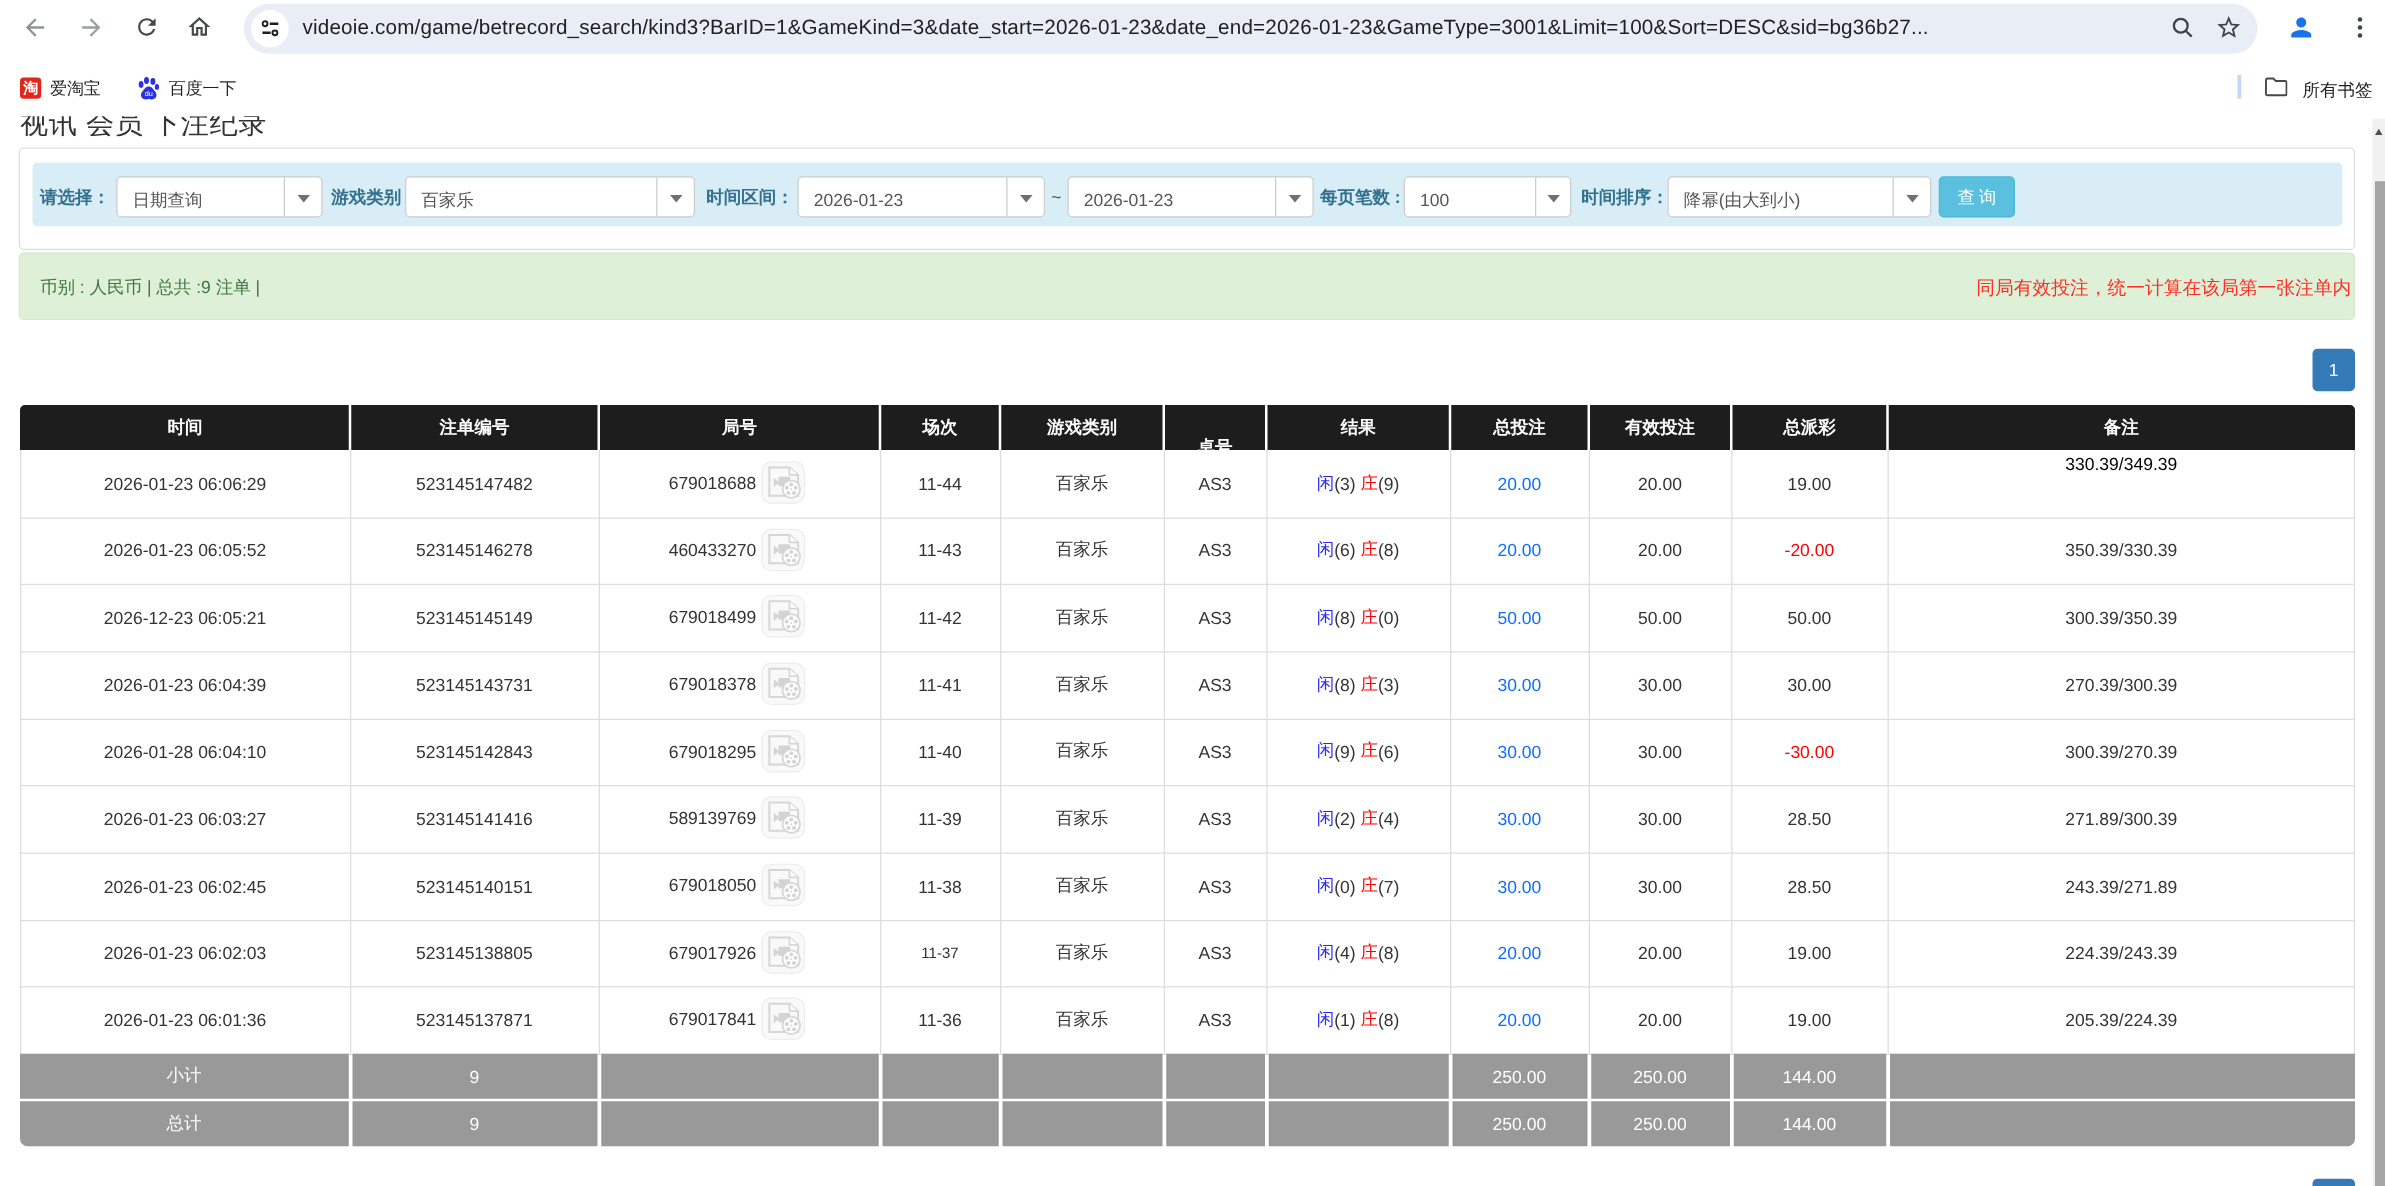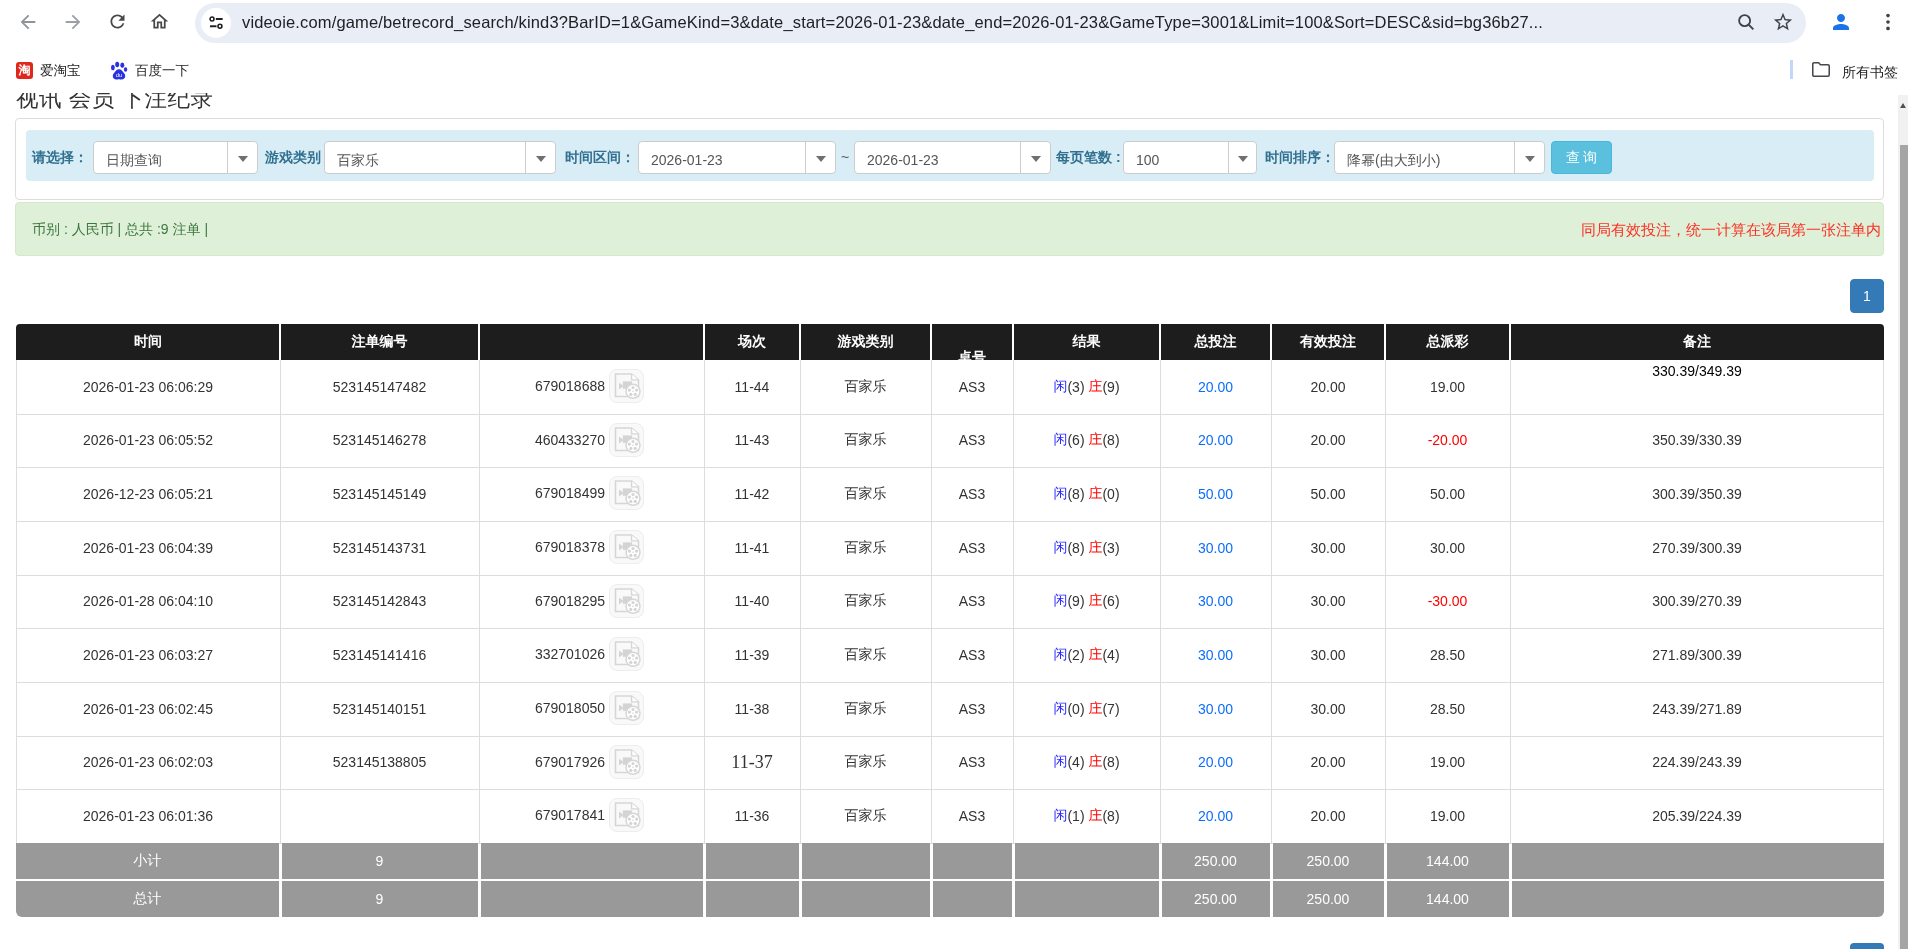--- a/index.html
+++ b/index.html
@@ -51,20 +51,21 @@
       <div class="abs" style="left:190.0px;top:14px;width:0;height:0;border-left:5px solid transparent;border-right:5px solid transparent;border-top:6px solid #707070"></div>
     </div>
 <div class="abs ctr" style="left:1551px;top:53px;width:61px;height:33px;background:#5bc0de;border:1px solid #46b8da;border-radius:4px;color:#fff;font-size:14px;letter-spacing:3px;text-indent:3px">查询</div>
 <div class="abs" style="left:15px;top:114px;width:1869px;height:54px;background:#dff0d8;border:1px solid #d6e9c6;border-radius:4px"></div>
 <div class="abs" style="left:32px;top:133px;font-size:14px;color:#3c763d">币别 : 人民币 | 总共 :9 注单 |</div>
 <div class="abs" style="right:27px;top:133px;font-size:15px;color:#fd2f24">同局有效投注，统一计算在该局第一张注单内</div>
 <div class="abs ctr" style="left:1850px;top:191px;width:34px;height:34px;background:#337ab7;border:1px solid #337ab7;border-radius:4px;color:#fff;font-size:14px">1</div>
 <div class="abs" style="left:16px;top:236.0px;width:1868px;height:36.0px;background:#1d1d1d;border-radius:4px 4px 0 0"></div>
 <div class="abs ctr" style="left:16px;top:236.0px;width:264px;height:36.0px;color:#fff;font-size:14px;font-weight:bold">时间</div>
 <div class="abs ctr" style="left:280px;top:236.0px;width:199px;height:36.0px;color:#fff;font-size:14px;font-weight:bold">注单编号</div>
+<div class="abs ctr" style="left:479px;top:236.0px;width:225px;height:36.0px;color:#fff;font-size:14px;font-weight:bold">局号</div>
 <div class="abs ctr" style="left:704px;top:236.0px;width:96px;height:36.0px;color:#fff;font-size:14px;font-weight:bold">场次</div>
 <div class="abs ctr" style="left:800px;top:236.0px;width:131px;height:36.0px;color:#fff;font-size:14px;font-weight:bold">游戏类别</div>
 <div class="abs ctr" style="left:931px;top:252px;width:82px;height:36.0px;color:#fff;font-size:14px;font-weight:bold">桌号</div>
 <div class="abs ctr" style="left:1013px;top:236.0px;width:147px;height:36.0px;color:#fff;font-size:14px;font-weight:bold">结果</div>
 <div class="abs ctr" style="left:1160px;top:236.0px;width:111px;height:36.0px;color:#fff;font-size:14px;font-weight:bold">总投注</div>
 <div class="abs ctr" style="left:1271px;top:236.0px;width:114px;height:36.0px;color:#fff;font-size:14px;font-weight:bold">有效投注</div>
 <div class="abs ctr" style="left:1385px;top:236.0px;width:125px;height:36.0px;color:#fff;font-size:14px;font-weight:bold">总派彩</div>
 <div class="abs ctr" style="left:1510px;top:236.0px;width:374px;height:36.0px;color:#fff;font-size:14px;font-weight:bold">备注</div>
 <div class="abs" style="left:279px;top:236.0px;width:2px;height:36.0px;background:#fff"></div>
 <div class="abs" style="left:478px;top:236.0px;width:2px;height:36.0px;background:#fff"></div>
@@ -222,21 +223,21 @@
 <div class="abs ctr" style="left:704px;top:486.6px;width:96px;height:53.6px;font-size:14px;color:#333;">11-40</div>
 <div class="abs ctr" style="left:800px;top:486.6px;width:131px;height:53.6px;font-size:14px;color:#333;">百家乐</div>
 <div class="abs ctr" style="left:931px;top:486.6px;width:82px;height:53.6px;font-size:14px;color:#333;">AS3</div>
 <div class="abs ctr" style="left:1013px;top:486.6px;width:147px;height:53.6px;font-size:14px;color:#333;"><span style="color:#2a2aff">闲</span>(9)&nbsp;<span style="color:#f00">庄</span>(6)</div>
 <div class="abs ctr" style="left:1160px;top:486.6px;width:111px;height:53.6px;font-size:14px;color:#333;color:#0d6efd;">30.00</div>
 <div class="abs ctr" style="left:1271px;top:486.6px;width:114px;height:53.6px;font-size:14px;color:#333;">30.00</div>
 <div class="abs ctr" style="left:1385px;top:486.6px;width:125px;height:53.6px;font-size:14px;color:#333;color:#f00;">-30.00</div>
 <div class="abs ctr" style="left:1510px;top:486.6px;width:374px;height:53.6px;font-size:14px;color:#333;">300.39/270.39</div>
 <div class="abs ctr" style="left:16px;top:540.2px;width:264px;height:53.6px;font-size:14px;color:#333;">2026-01-23 06:03:27</div>
 <div class="abs ctr" style="left:280px;top:540.2px;width:199px;height:53.6px;font-size:14px;color:#333;">523145141416</div>
-<div class="abs" style="left:479px;top:540.2px;width:126px;height:53.6px;line-height:53.6px;font-size:14px;color:#333;text-align:right">332701026</div>
+<div class="abs" style="left:479px;top:540.2px;width:126px;height:53.6px;line-height:53.6px;font-size:14px;color:#333;text-align:right">589139769</div>
 <div class="abs ctr" style="left:609px;top:549.2px;width:35px;height:34px;background:#f9f9f9;border:1px solid #ededed;border-radius:8px">
       <svg width="30" height="30" viewBox="0 0 30 30" fill="none">
         <path d="M3.5 3 H19.6 L26.5 8.9 V25.5 H3.5 Z" stroke="#d6d6d6" stroke-width="1.6"></path>
         <path d="M19.6 3 V8.9 H26.5" stroke="#d6d6d6" stroke-width="1.4" fill="#fff"></path>
         <path d="M7 11.4 V18.6 L11.6 15 Z" fill="#d4d4d4"></path>
         <path d="M10.8 10.4 H20.1 V17.8 H10.8 Z" fill="#d4d4d4"></path>
         <circle cx="21" cy="20.3" r="7" fill="#fff" stroke="#d6d6d6" stroke-width="1.5"></circle>
         <circle cx="21" cy="16.5" r="1.6" fill="#d4d4d4"></circle>
         <circle cx="17.4" cy="19.1" r="1.6" fill="#d4d4d4"></circle>
         <circle cx="18.8" cy="23.4" r="1.6" fill="#d4d4d4"></circle>
@@ -290,29 +291,30 @@
         <path d="M10.8 10.4 H20.1 V17.8 H10.8 Z" fill="#d4d4d4"></path>
         <circle cx="21" cy="20.3" r="7" fill="#fff" stroke="#d6d6d6" stroke-width="1.5"></circle>
         <circle cx="21" cy="16.5" r="1.6" fill="#d4d4d4"></circle>
         <circle cx="17.4" cy="19.1" r="1.6" fill="#d4d4d4"></circle>
         <circle cx="18.8" cy="23.4" r="1.6" fill="#d4d4d4"></circle>
         <circle cx="23.2" cy="23.4" r="1.6" fill="#d4d4d4"></circle>
         <circle cx="24.6" cy="19.1" r="1.6" fill="#d4d4d4"></circle>
         <circle cx="21" cy="20.3" r="0.8" fill="#d4d4d4"></circle>
       </svg>
     </div>
-<div class="abs ctr" style="left:704px;top:647.5px;width:96px;height:53.6px;font-size:18px;color:#333;font-family:Liberation Serif, serif;">11-37</div>
+<div class="abs ctr" style="left:704px;top:647.5px;width:96px;height:53.6px;font-size:12px;color:#333;">11-37</div>
 <div class="abs ctr" style="left:800px;top:647.5px;width:131px;height:53.6px;font-size:14px;color:#333;">百家乐</div>
 <div class="abs ctr" style="left:931px;top:647.5px;width:82px;height:53.6px;font-size:14px;color:#333;">AS3</div>
 <div class="abs ctr" style="left:1013px;top:647.5px;width:147px;height:53.6px;font-size:14px;color:#333;"><span style="color:#2a2aff">闲</span>(4)&nbsp;<span style="color:#f00">庄</span>(8)</div>
 <div class="abs ctr" style="left:1160px;top:647.5px;width:111px;height:53.6px;font-size:14px;color:#333;color:#0d6efd;">20.00</div>
 <div class="abs ctr" style="left:1271px;top:647.5px;width:114px;height:53.6px;font-size:14px;color:#333;">20.00</div>
 <div class="abs ctr" style="left:1385px;top:647.5px;width:125px;height:53.6px;font-size:14px;color:#333;">19.00</div>
 <div class="abs ctr" style="left:1510px;top:647.5px;width:374px;height:53.6px;font-size:14px;color:#333;">224.39/243.39</div>
 <div class="abs ctr" style="left:16px;top:701.1px;width:264px;height:53.6px;font-size:14px;color:#333;">2026-01-23 06:01:36</div>
+<div class="abs ctr" style="left:280px;top:701.1px;width:199px;height:53.6px;font-size:14px;color:#333;">523145137871</div>
 <div class="abs" style="left:479px;top:701.1px;width:126px;height:53.6px;line-height:53.6px;font-size:14px;color:#333;text-align:right">679017841</div>
 <div class="abs ctr" style="left:609px;top:710.1px;width:35px;height:34px;background:#f9f9f9;border:1px solid #ededed;border-radius:8px">
       <svg width="30" height="30" viewBox="0 0 30 30" fill="none">
         <path d="M3.5 3 H19.6 L26.5 8.9 V25.5 H3.5 Z" stroke="#d6d6d6" stroke-width="1.6"></path>
         <path d="M19.6 3 V8.9 H26.5" stroke="#d6d6d6" stroke-width="1.4" fill="#fff"></path>
         <path d="M7 11.4 V18.6 L11.6 15 Z" fill="#d4d4d4"></path>
         <path d="M10.8 10.4 H20.1 V17.8 H10.8 Z" fill="#d4d4d4"></path>
         <circle cx="21" cy="20.3" r="7" fill="#fff" stroke="#d6d6d6" stroke-width="1.5"></circle>
         <circle cx="21" cy="16.5" r="1.6" fill="#d4d4d4"></circle>
         <circle cx="17.4" cy="19.1" r="1.6" fill="#d4d4d4"></circle>

